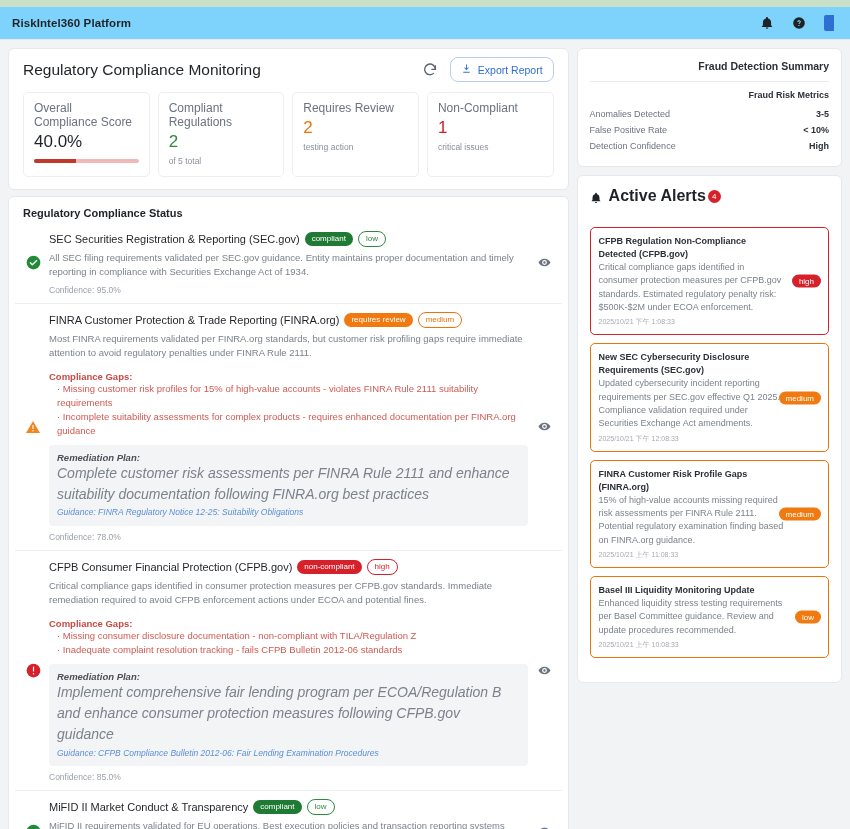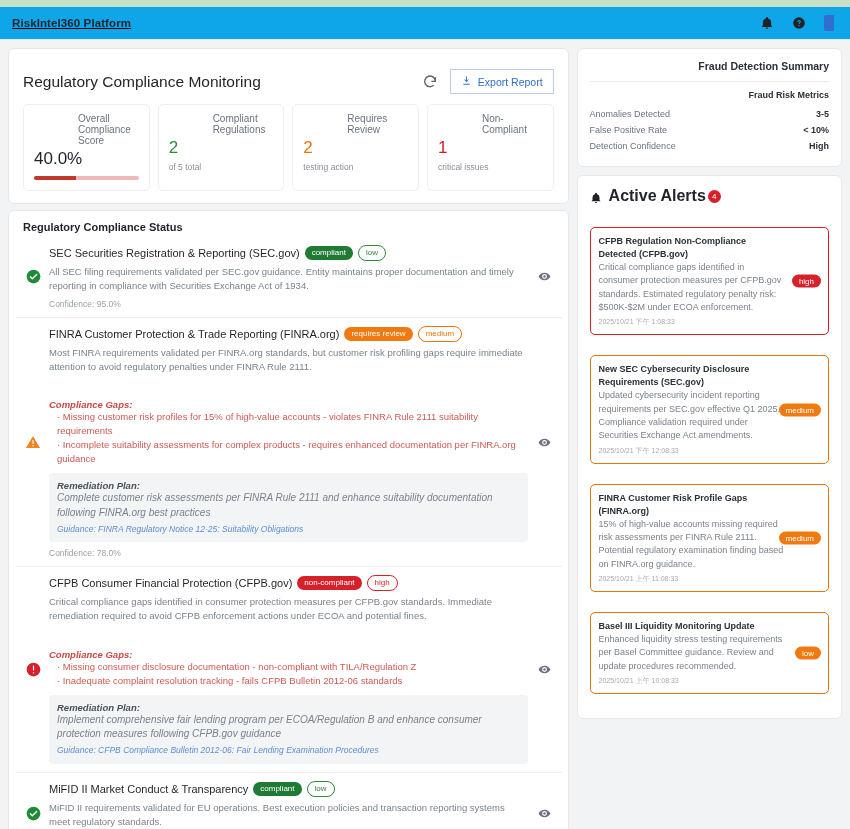--- a/index.html
+++ b/index.html
@@ -4,49 +4,49 @@
 <style>
   * { box-sizing: border-box; margin: 0; padding: 0; }
   html, body {
     width: 850px; height: 829px;
     font-family: "Liberation Sans", sans-serif;
     background: #f1f3f5;
     overflow: hidden;
   }
   .top-strip { height: 7px; background: #c8e0c8; width: 100%; }
   .topbar {
-    height: 33px; background: #0ea5e9; border-bottom: 1px solid #e6e8ea;
-    display: flex; align-items: center; padding: 0 12px; text-decoration: underline;
+    height: 33px; background: #7dd3fc; border-bottom: 1px solid #e6e8ea;
+    display: flex; align-items: center; padding: 0 12px;
   }
   .brand { font-size: 11.5px; font-weight: bold; color: #1f2328; letter-spacing: .1px; }
   .topbar-right { margin-left: auto; display: flex; align-items: center; gap: 18px; padding-right: 4px; }
   .ticon { width: 14px; height: 14px; display: inline-block; color: #1f2328; }
   .ticon svg { display:block; }
   .blue-sliver { width: 10px; height: 16px; background: #2f6fd0; border-radius: 2px 0 0 2px; }
 
   .page { display: flex; gap: 0; padding: 8px 8px 0 8px; height: calc(829px - 40px); }
   .left-col { width: 566px; }
   .right-col { width: 268px; margin-left: 8px; }
 
   .panel { background: #fff; border: 1px solid #e6e8ea; border-radius: 6px; }
 
-  .main-head { padding: 20px 14px 10px 14px; display:flex; align-items:center; }
+  .main-head { padding: 8px 14px 10px 14px; display:flex; align-items:center; }
   .main-title { font-size: 15.5px; color: #1f2328; font-weight: normal; }
   .head-actions { margin-left: auto; display: flex; align-items: center; gap: 12px; }
   .refresh-btn { width: 16px; height: 16px; color: #5c6470; background: none; border: none; cursor: pointer; padding:0;}
   .export-btn {
     display: flex; align-items: center; gap: 6px;
     border: 1px solid #b9cdf0; background: #fff; color: #2f6fd0;
-    font-size: 10.5px; padding: 5px 10px; border-radius: 0; cursor: pointer;
+    font-size: 10.5px; padding: 5px 10px; border-radius: 8px; cursor: pointer;
     font-family: "Liberation Sans", sans-serif;
   }
 
   .kpis { display: flex; gap: 8px; padding: 0 14px 12px 14px; }
   .kpi { flex: 1; background: #fff; border: 1px solid #eceef0; border-radius: 5px; padding: 8px 10px 10px 10px; min-height: 60px; }
-  .kpi-label { font-size: 10px; color: #6b7280; margin-bottom: 3px; margin-left: 44px; }
+  .kpi-label { font-size: 12px; color: #6b7280; margin-bottom: 3px; }
   .kpi-value { font-size: 17px; color: #1f2328; font-weight: normal; line-height: 1.15; }
   .kpi-value.green { color: #2e8b3d; }
   .kpi-value.orange { color: #e8750a; }
   .kpi-value.red { color: #d0202a; }
   .kpi-sub { font-size: 8.5px; color: #8a9099; margin-top: 4px; }
   .bar-track { margin-top: 7px; height: 4px; border-radius: 2px; background: #f0b9b9; overflow: hidden; }
   .bar-fill { height: 100%; background: #c0392b; }
 
   .status-panel { margin-top: 6px; }
   .status-title { font-size: 11px; font-weight: bold; color: #1f2328; padding: 10px 14px 4px 14px; }
@@ -61,38 +61,38 @@
   .reg-name { font-size: 11px; color: #1f2328; }
   .badge { font-size: 8px; padding: 2px 7px; border-radius: 9px; line-height: 1.25; white-space: nowrap; }
   .b-compliant { background: #1f7a33; color: #fff; }
   .b-review { background: #f07a10; color: #fff; }
   .b-noncompliant { background: #d6212b; color: #fff; }
   .b-low { border: 1px solid #2e8b3d; color: #2e8b3d; background:#fff; }
   .b-medium { border: 1px solid #e8750a; color: #e8750a; background:#fff; }
   .b-high { border: 1px solid #d6212b; color: #d6212b; background:#fff; }
 
   .reg-desc { font-size: 9.5px; color: #7b828c; line-height: 1.48; }
-  .gaps-title { font-size: 9.5px; font-weight: bold; color: #c94a45; margin-top: 25px; font-style: italic; }
+  .gaps-title { font-size: 9.5px; font-weight: bold; color: #c94a45; margin-top: 11px; }
   .gap-item { font-size: 9.5px; color: #cf5a53; line-height: 1.48; padding-left: 8px; }
   .remed { background: #f3f4f6; border-radius: 4px; padding: 7px 8px; margin-top: 7px; font-style: italic; }
   .remed-title { font-size: 9.5px; font-weight: bold; color: #4b5159; }
-  .remed-text { font-size: 10px; color: #7b828c; line-height: 1.48; }
+  .remed-text { font-size: 14px; color: #7b828c; line-height: 1.48; }
   .remed-guide { font-size: 8.5px; color: #5b8fd6; margin-top: 3px; line-height:1.4; }
   .conf { font-size: 8.5px; color: #9aa0a8; margin-top: 6px; }
 
   .alerts-panel { padding: 0 0 10px 0; }
   .alerts-head { display: flex; align-items: center; gap: 7px; padding: 11px 12px 8px 12px; }
   .bell { width: 12px; height: 12px; color: #1f2328; }
   .alerts-title { font-size: 16px; font-weight: bold; color: #1f2328; }
   .alerts-count {
     background: #d6212b; color: #fff; font-size: 8px; min-width: 13px; height: 13px;
     border-radius: 50%; display: inline-flex; align-items: center; justify-content: center;
     margin-left: -5px; padding: 0 3px;
   }
-  .alerts-list { padding: 14px 12px; display: flex; flex-direction: column; gap: 20px; justify-content: space-between; }
+  .alerts-list { padding: 14px 12px; display: flex; flex-direction: column; gap: 8px; justify-content: space-between; }
   .alert {
     border: 1.5px solid #e8750a; border-radius: 5px; padding: 7px 8px;
     position: relative; background: #fff;
   }
   .alert.sev-high { border-color: #d6212b; }
   .alert-title { font-size: 9px; font-weight: bold; color: #2b3038; line-height: 1.45; padding-right: 36px; }
   .alert-msg { font-size: 9px; color: #7b828c; line-height: 1.48; padding-right: 36px; }
   .alert-time { font-size: 7px; color: #a4aab2; margin-top: 3px; }
   .alert-badge {
     position: absolute; right: 7px; top: 50%; transform: translateY(-50%);
@@ -253,20 +253,21 @@
               </div>
               <div class="reg-desc">Critical compliance gaps identified in consumer protection measures per CFPB.gov standards. Immediate remediation required to avoid CFPB enforcement actions under ECOA and potential fines.</div>
               <div class="gaps-title">Compliance Gaps:</div>
               <div class="gap-item">· Missing consumer disclosure documentation - non-compliant with TILA/Regulation Z</div>
               <div class="gap-item">· Inadequate complaint resolution tracking - fails CFPB Bulletin 2012-06 standards</div>
               <div class="remed">
                 <div class="remed-title">Remediation Plan:</div>
                 <div class="remed-text">Implement comprehensive fair lending program per ECOA/Regulation B and enhance consumer protection measures following CFPB.gov guidance</div>
                 <div class="remed-guide">Guidance: CFPB Compliance Bulletin 2012-06: Fair Lending Examination Procedures</div>
               </div>
+              <div class="conf">Confidence: 85.0%</div>
             </div>
             <div class="st-eye">
               <svg viewBox="0 0 24 24" width="13" height="13" fill="currentColor">
                 <path d="M12 5C6.5 5 2.3 9.1 1 12c1.3 2.9 5.5 7 11 7s9.7-4.1 11-7c-1.3-2.9-5.5-7-11-7zm0 11.5A4.5 4.5 0 1 1 12 7.5a4.5 4.5 0 0 1 0 9zm0-2.2a2.3 2.3 0 1 0 0-4.6 2.3 2.3 0 0 0 0 4.6z"></path>
               </svg>
             </div>
           </div>
           <div class="status-row">
             <div class="st-icon">
               <svg viewBox="0 0 24 24" width="15" height="15">

